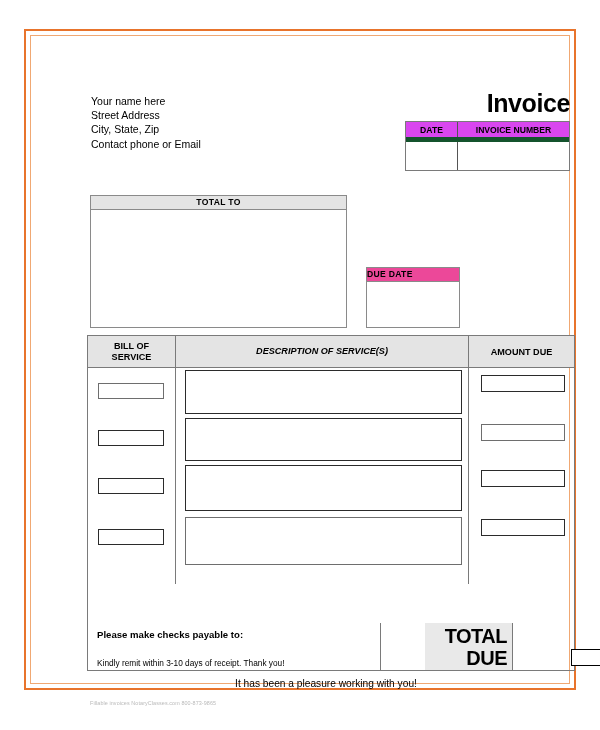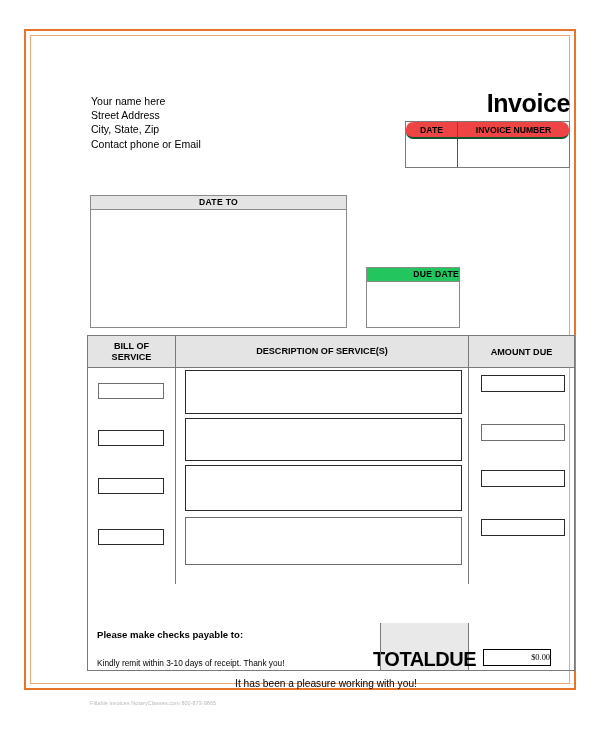--- a/index.html
+++ b/index.html
@@ -70,23 +70,22 @@
   #inv-meta {
     position: absolute;
     left: 345px;
     top: 50px;
     width: 165px;
     border: 1px solid #7a7a7a;
     box-sizing: border-box;
   }
   #inv-meta .meta-head {
     display: flex;
-    background: #ef4444;
-    border-bottom: 2px solid #14532d;
-    border-radius: 7px;
+    background: #d946ef;
+    border-bottom: 5px solid #14532d;
   }
   #inv-meta .meta-body {
     display: flex;
     height: 28px;
   }
   #inv-meta .c-date {
     width: 52px;
     box-sizing: border-box;
     border-right: 1px solid #555;
     text-align: center;
@@ -129,23 +128,23 @@
     position: absolute;
     left: 306px;
     top: 196px;
     width: 94px;
     height: 61px;
     border: 1px solid #8a8a8a;
     box-sizing: border-box;
   }
   #due-date .dd-head {
     height: 13px;
-    background: #22c55e;
+    background: #ec4899;
     border-bottom: 1px solid #8a8a8a;
-    text-align: right;
+    text-align: left;
     font-size: 8.6px;
     font-weight: bold;
     line-height: 13px;
     letter-spacing: 0.3px;
   }
 
   
   #svc-table {
     position: absolute;
     left: 27px;
@@ -165,21 +164,21 @@
     font-size: 9.1px;
     font-weight: bold;
     text-align: center;
     display: flex;
     align-items: center;
     justify-content: center;
     box-sizing: border-box;
     line-height: 11px;
   }
   .col-date  { width: 88px; border-right: 1px solid #7a7a7a; }
-  .col-desc  { width: 293px; border-right: 1px solid #7a7a7a; }
+  .col-desc  { width: 293px; border-right: 1px solid #7a7a7a; font-style: italic; }
   .col-amt   { flex: 1; }
   #svc-head .col-amt { align-items: flex-end; padding-bottom: 9px; }
 
   #svc-body {
     position: relative;
     height: 216px;
     display: flex;
   }
   #svc-body .b-col { box-sizing: border-box; position: relative; }
   #svc-body .col-date { border-right: 1px solid #7a7a7a; }
@@ -241,20 +240,21 @@
   }
 
   
   #pay-row {
     position: absolute;
     left: 0;
     right: 0;
     top: 287px;
     bottom: 0;
     display: flex;
+    gap: 44px;
   }
   #pay-left {
     width: 293px;
     border-right: 1px solid #7a7a7a;
     box-sizing: border-box;
     position: relative;
   }
   #pay-title {
     position: absolute;
     left: 9px;
@@ -267,22 +267,24 @@
     left: 9px;
     top: 35px;
     font-size: 8.3px;
   }
   #total-cell {
     width: 88px;
     background: #e9e9e9;
     border-right: 1px solid #7a7a7a;
     box-sizing: border-box;
     display: flex;
+    flex-direction: column;
     align-items: flex-end;
     justify-content: center;
+    padding-right: 5px;
   }
   #total-cell .t-line {
     font-size: 20px;
     font-weight: bold;
     line-height: 22px;
     letter-spacing: -0.5px;
   }
   #total-right {
     flex: 1;
     position: relative;
@@ -346,21 +348,21 @@
         <div class="c-date">DATE</div>
         <div class="c-num">INVOICE NUMBER</div>
       </div>
       <div class="meta-body">
         <div class="c-date"></div>
         <div class="c-num"></div>
       </div>
     </div>
 
     <div id="bill-to">
-      <div class="bt-head">DATE TO</div>
+      <div class="bt-head">TOTAL TO</div>
       <div style="height:118px;"></div>
     </div>
 
     <div id="due-date">
       <div class="dd-head">DUE DATE</div>
       <div style="height:46px;"></div>
     </div>
 
     <div id="svc-table">
 

